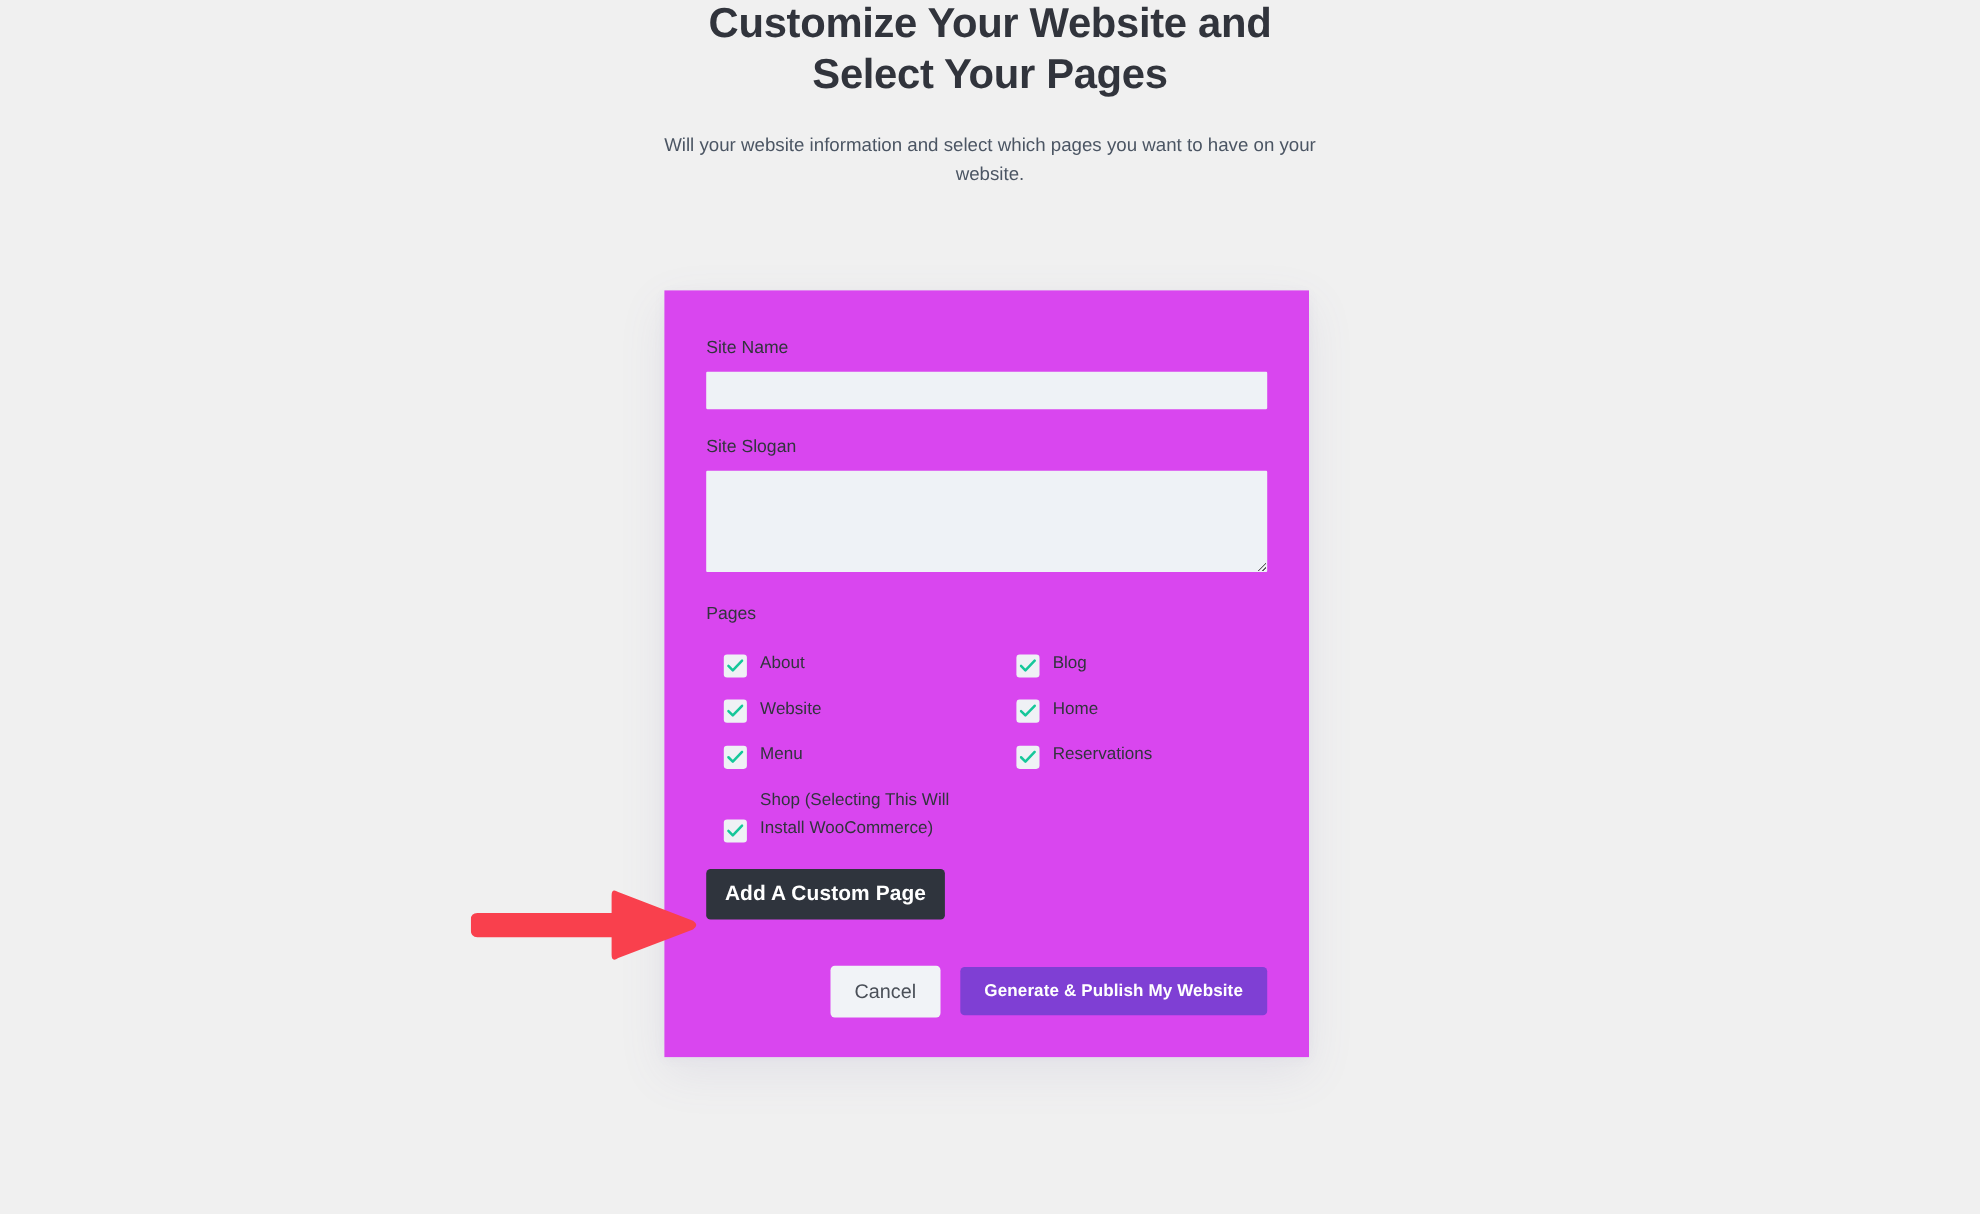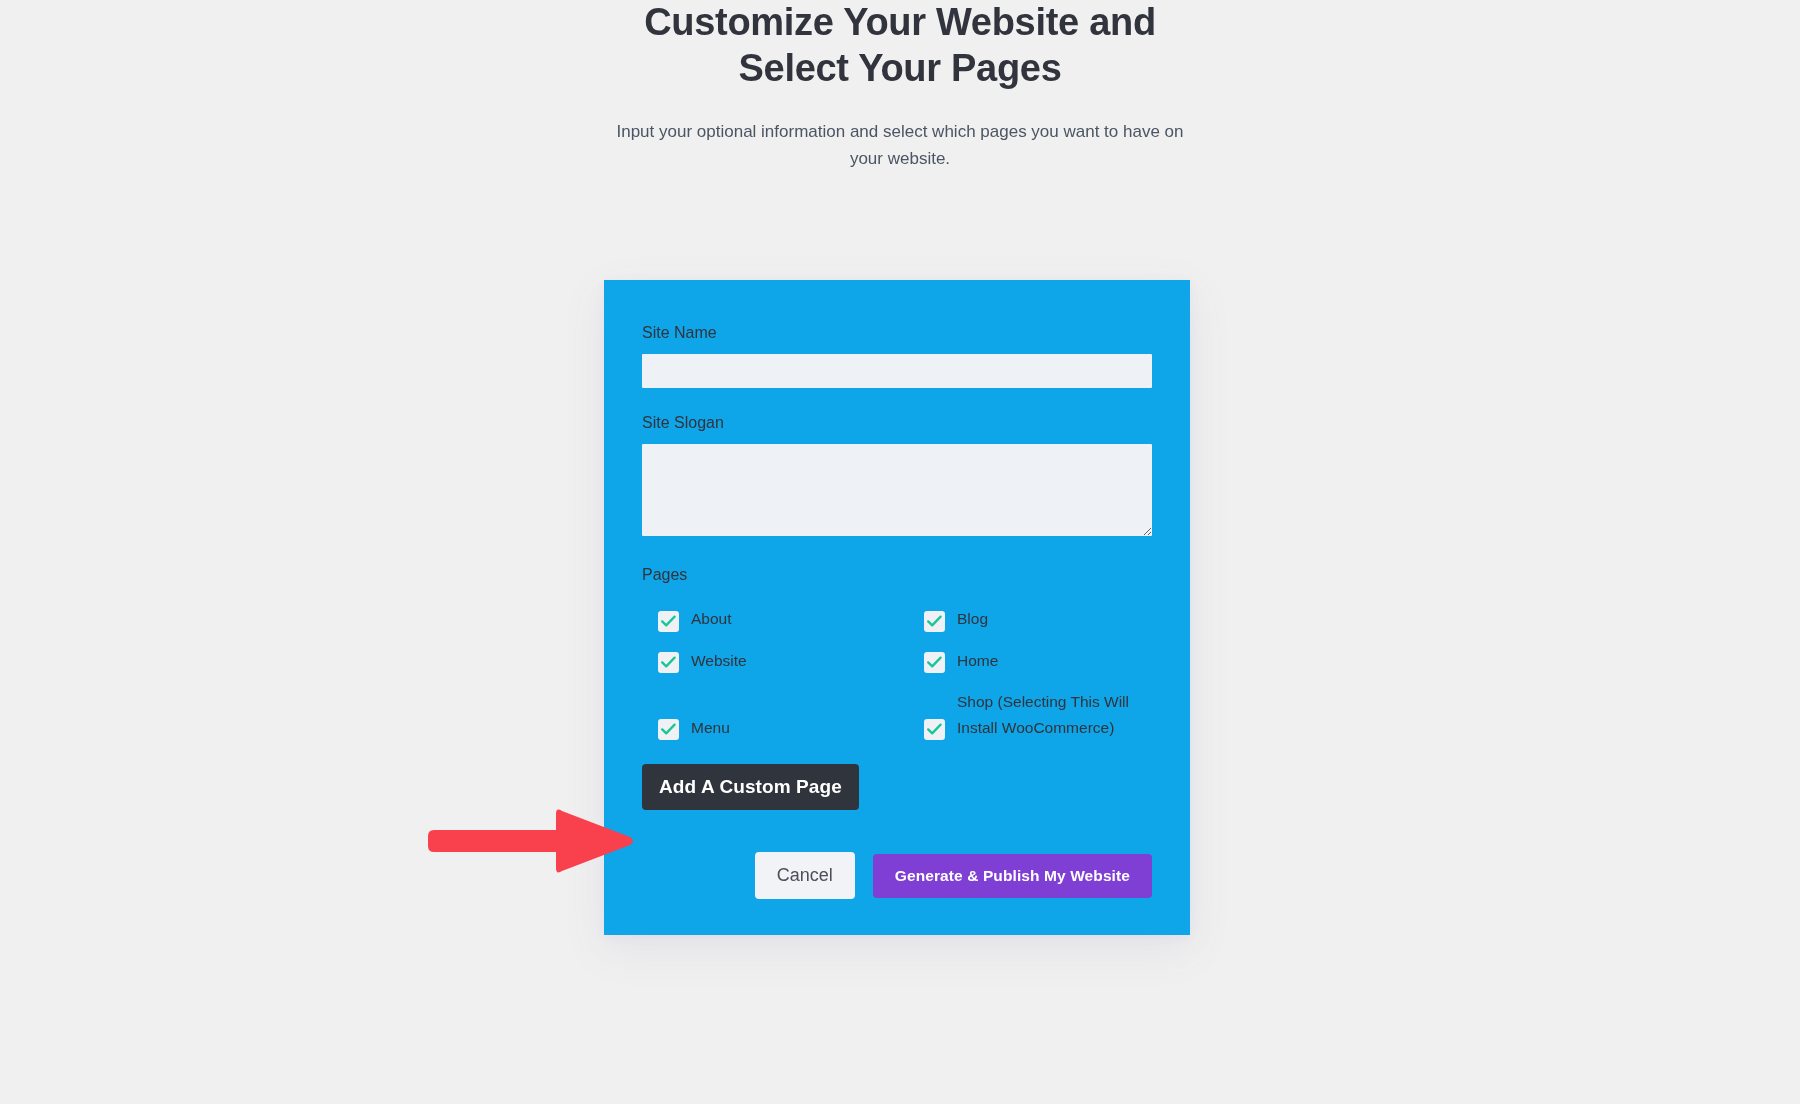--- a/index.html
+++ b/index.html
@@ -40,29 +40,28 @@
   }
 
   
   .card-wrap {
     position: absolute;
     left: 604px;
     top: 264px;
     width: 586px;
   }
   .card {
-    background: #0ea5e9;
+    background: #d946ef;
     width: 586px;
     box-sizing: border-box;
     padding: 44px 38px 36px 38px;
     box-shadow: 0 14px 40px rgba(120, 110, 170, 0.10),
                 0 2px 10px rgba(120, 110, 170, 0.06);
     position: relative;
     z-index: 2;
-    margin-top: 16px;
   }
 
   .field-label {
     font-size: 16px;
     color: #31343c;
     font-weight: 400;
     margin: 0 0 12px 0;
     display: block;
   }
   .field-block { margin-bottom: 26px; }
@@ -201,21 +200,21 @@
     height: 70px;
     z-index: 5;
     pointer-events: none;
   }
 </style>
 </head>
 <body>
 
 <div class="page-header">
   <h1 class="page-title">Customize Your Website and Select Your Pages</h1>
-  <p class="page-subtitle">Input your optional information and select which pages you want to have on your website.</p>
+  <p class="page-subtitle">Will your website information and select which pages you want to have on your website.</p>
 </div>
 
 <div class="card-wrap">
   <div class="card">
 
     <div class="field-block">
       <label class="field-label">Site Name</label>
       <input class="text-input" type="text" value="" style="">
     </div>
 
@@ -268,20 +267,28 @@
 
         <div class="page-item">
           <span class="cb">
             <svg width="15" height="13" viewBox="0 0 15 13">
                 <path d="M1.2 6.4 L5.2 10.4 L13.6 1.6" stroke="#16c79a" stroke-width="2.3" fill="none" stroke-linecap="round" stroke-linejoin="round"></path>
               </svg>
           </span>
           <span class="page-label">Menu</span>
         </div>
 
+        <div class="page-item">
+          <span class="cb">
+            <svg width="15" height="13" viewBox="0 0 15 13">
+                <path d="M1.2 6.4 L5.2 10.4 L13.6 1.6" stroke="#16c79a" stroke-width="2.3" fill="none" stroke-linecap="round" stroke-linejoin="round"></path>
+              </svg>
+          </span>
+          <span class="page-label">Reservations</span>
+        </div>
 
         <div class="page-item">
           <span class="cb">
             <svg width="15" height="13" viewBox="0 0 15 13">
                 <path d="M1.2 6.4 L5.2 10.4 L13.6 1.6" stroke="#16c79a" stroke-width="2.3" fill="none" stroke-linecap="round" stroke-linejoin="round"></path>
               </svg>
           </span>
           <span class="page-label">Shop (Selecting This Will Install WooCommerce)</span>
         </div>
 

